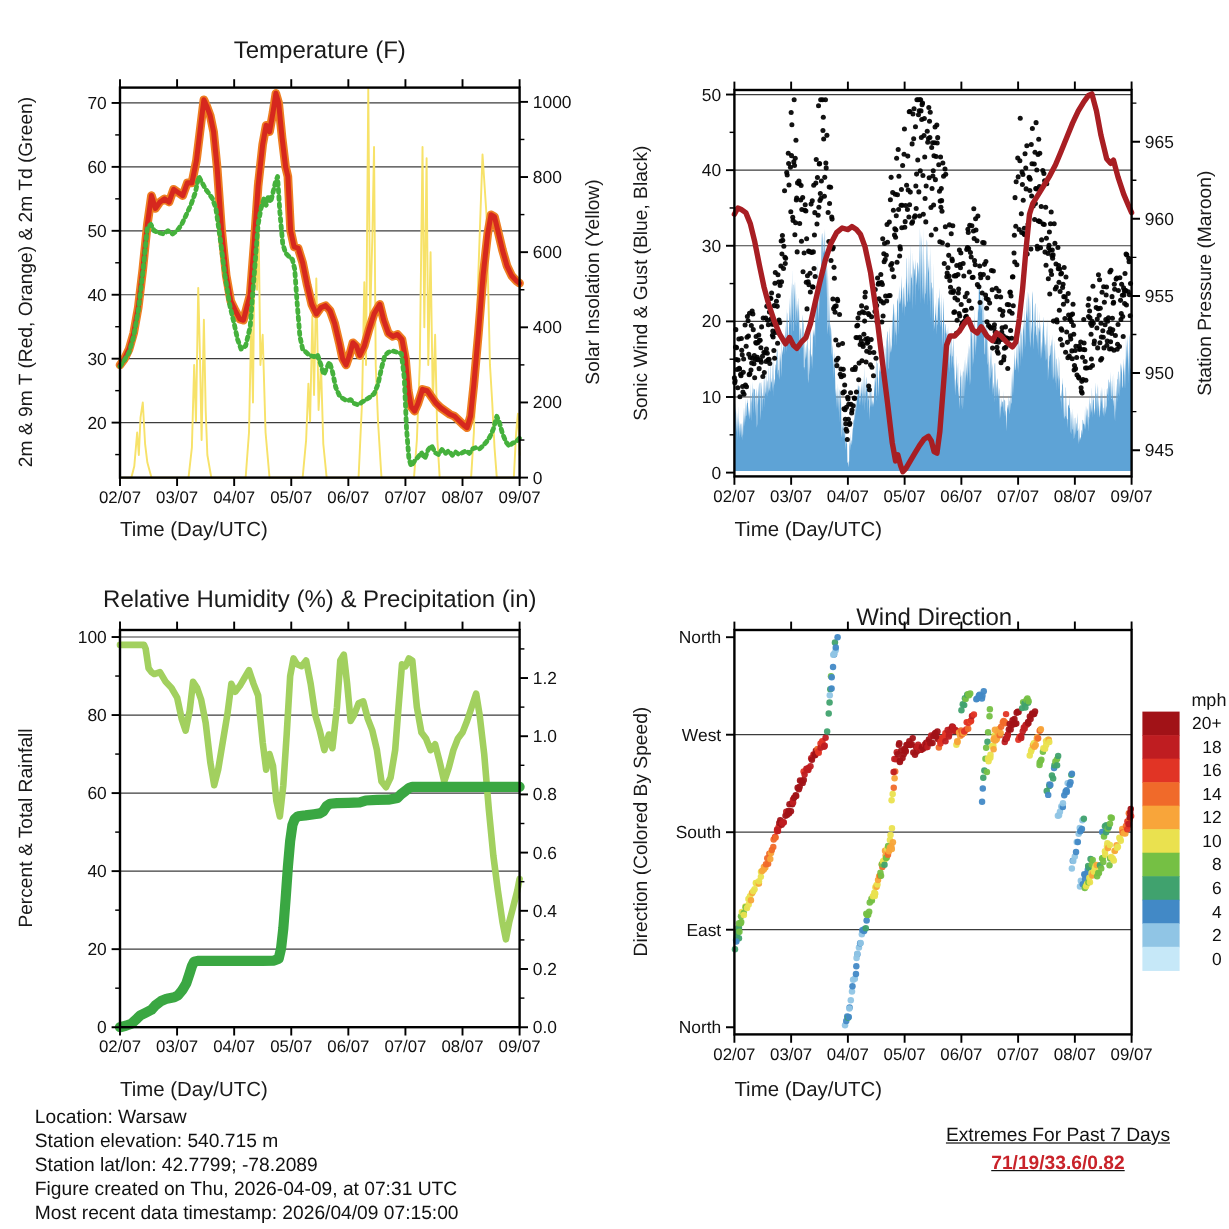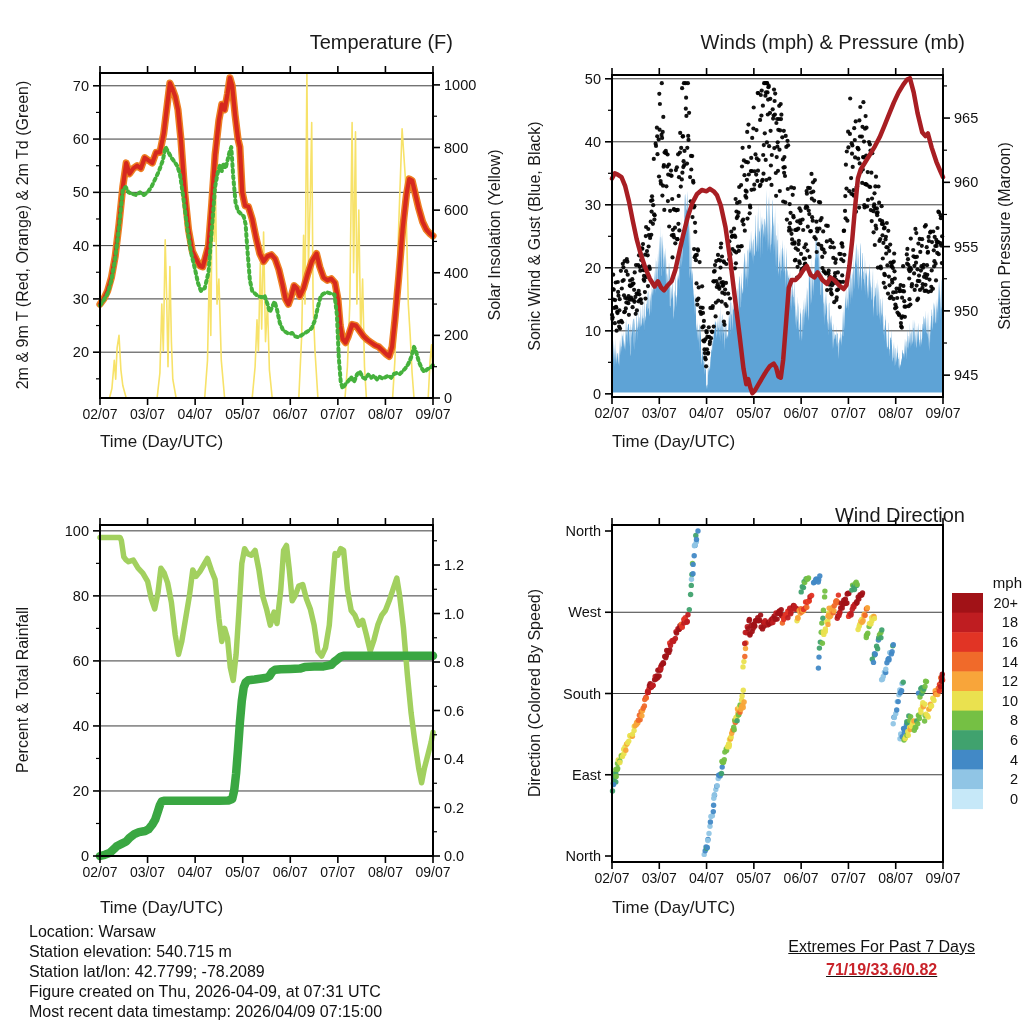--- a/index.html
+++ b/index.html
@@ -1,18 +1,18 @@
 <!DOCTYPE html>
 <html><head>
 <meta charset="utf-8">
 <style>
   html,body{margin:0;padding:0;background:#fff;}
   #fig{position:relative;width:1024px;height:1024px;background:#ffffff;overflow:hidden;
        font-family:"Liberation Sans",sans-serif;color:#111;}
-  .panel-title{position:absolute;text-align:right;font-size:20px;color:#1a1a1a;white-space:nowrap;}
+  .panel-title{position:absolute;text-align:center;font-size:20px;color:#1a1a1a;white-space:nowrap;}
   .xlab{position:absolute;text-align:left;font-size:17px;color:#1a1a1a;}
   .ylab{position:absolute;width:400px;height:22px;text-align:center;font-size:16px;color:#1a1a1a;
         transform:rotate(-90deg);white-space:nowrap;}
   #footer{position:absolute;left:29px;top:922px;font-size:16px;line-height:20px;color:#111;}
   #extremes{position:absolute;right:49px;top:936px;text-align:right;font-size:16px;line-height:22.5px;color:#111;text-decoration:underline;}
   #extremes .vals{font-weight:bold;color:#c9232a;text-align:center;}
   svg text{font-family:"Liberation Sans",sans-serif;fill:#111;}
 </style>
 </head>
 <body>
@@ -1639,21 +1639,21 @@
       <rect x="952" y="749.8" width="31" height="20.1" fill="#4289c6"></rect>
       <text x="1018" y="764.5999999999999" font-size="14.5" text-anchor="end">4</text>
       <rect x="952" y="769.4" width="31" height="20.1" fill="#90c5e5"></rect>
       <text x="1018" y="784.1999999999999" font-size="14.5" text-anchor="end">2</text>
       <rect x="952" y="789" width="31" height="20.1" fill="#c6e8f8"></rect>
       <text x="1018" y="803.8" font-size="14.5" text-anchor="end">0</text>
     </svg>
 
   
   <div class="panel-title" style="left:80px;top:31px;width:373px;">Temperature (F)</div>
-  <div class="panel-title" style="left:592px;top:31px;width:373px;">Winds (mph) &amp; Pressure (mb)</div>
+  <div class="panel-title" style="left:40px;top:489px;width:453px;">Relative Humidity (%) &amp; Precipitation (in)</div>
   <div class="panel-title" style="left:592px;top:504px;width:373px;">Wind Direction</div>
 
   
   <div class="ylab" style="left:-175px;top:224px;">2m &amp; 9m T (Red, Orange) &amp; 2m Td (Green)</div>
   <div class="ylab" style="left:297px;top:224px;">Solar Insolation (Yellow)</div>
   <div class="ylab" style="left:337px;top:225px;">Sonic Wind &amp; Gust (Blue, Black)</div>
   <div class="ylab" style="left:807px;top:225px;">Station Pressure (Maroon)</div>
   <div class="ylab" style="left:-175px;top:679px;">Percent &amp; Total Rainfall</div>
   <div class="ylab" style="left:337px;top:682px;">Direction (Colored By Speed)</div>
 

